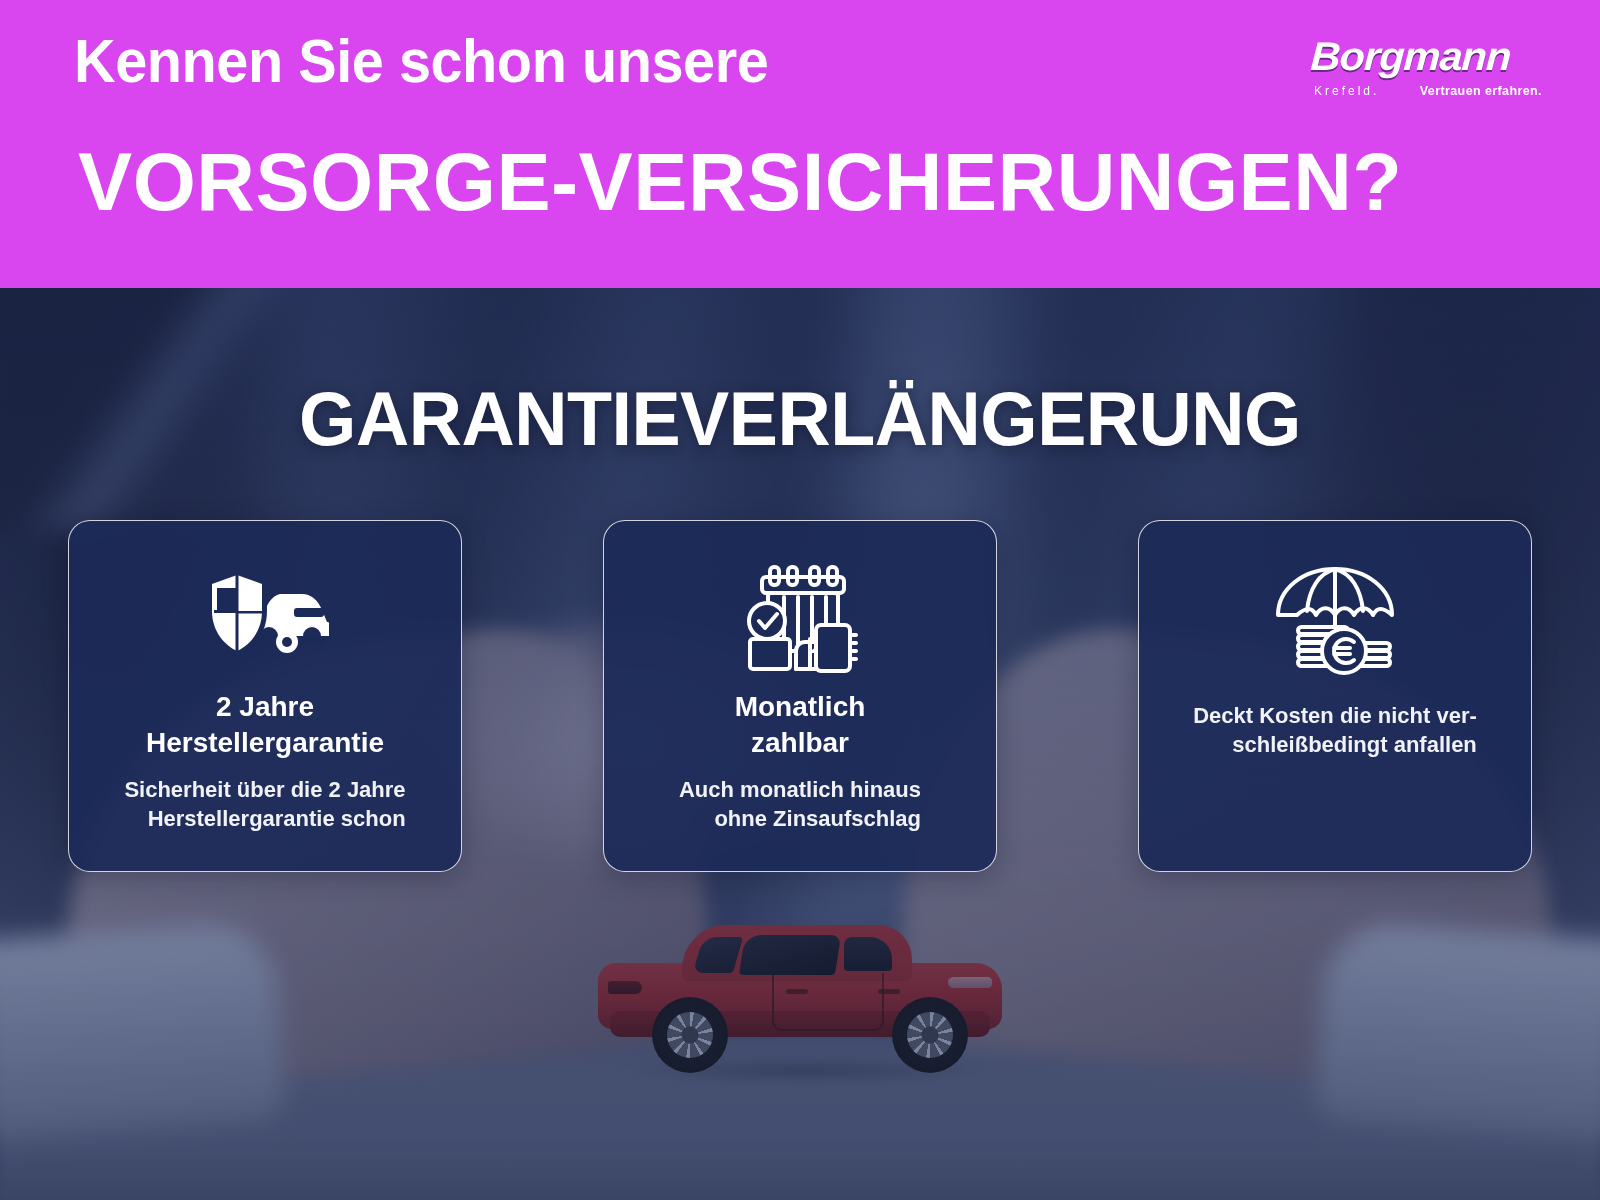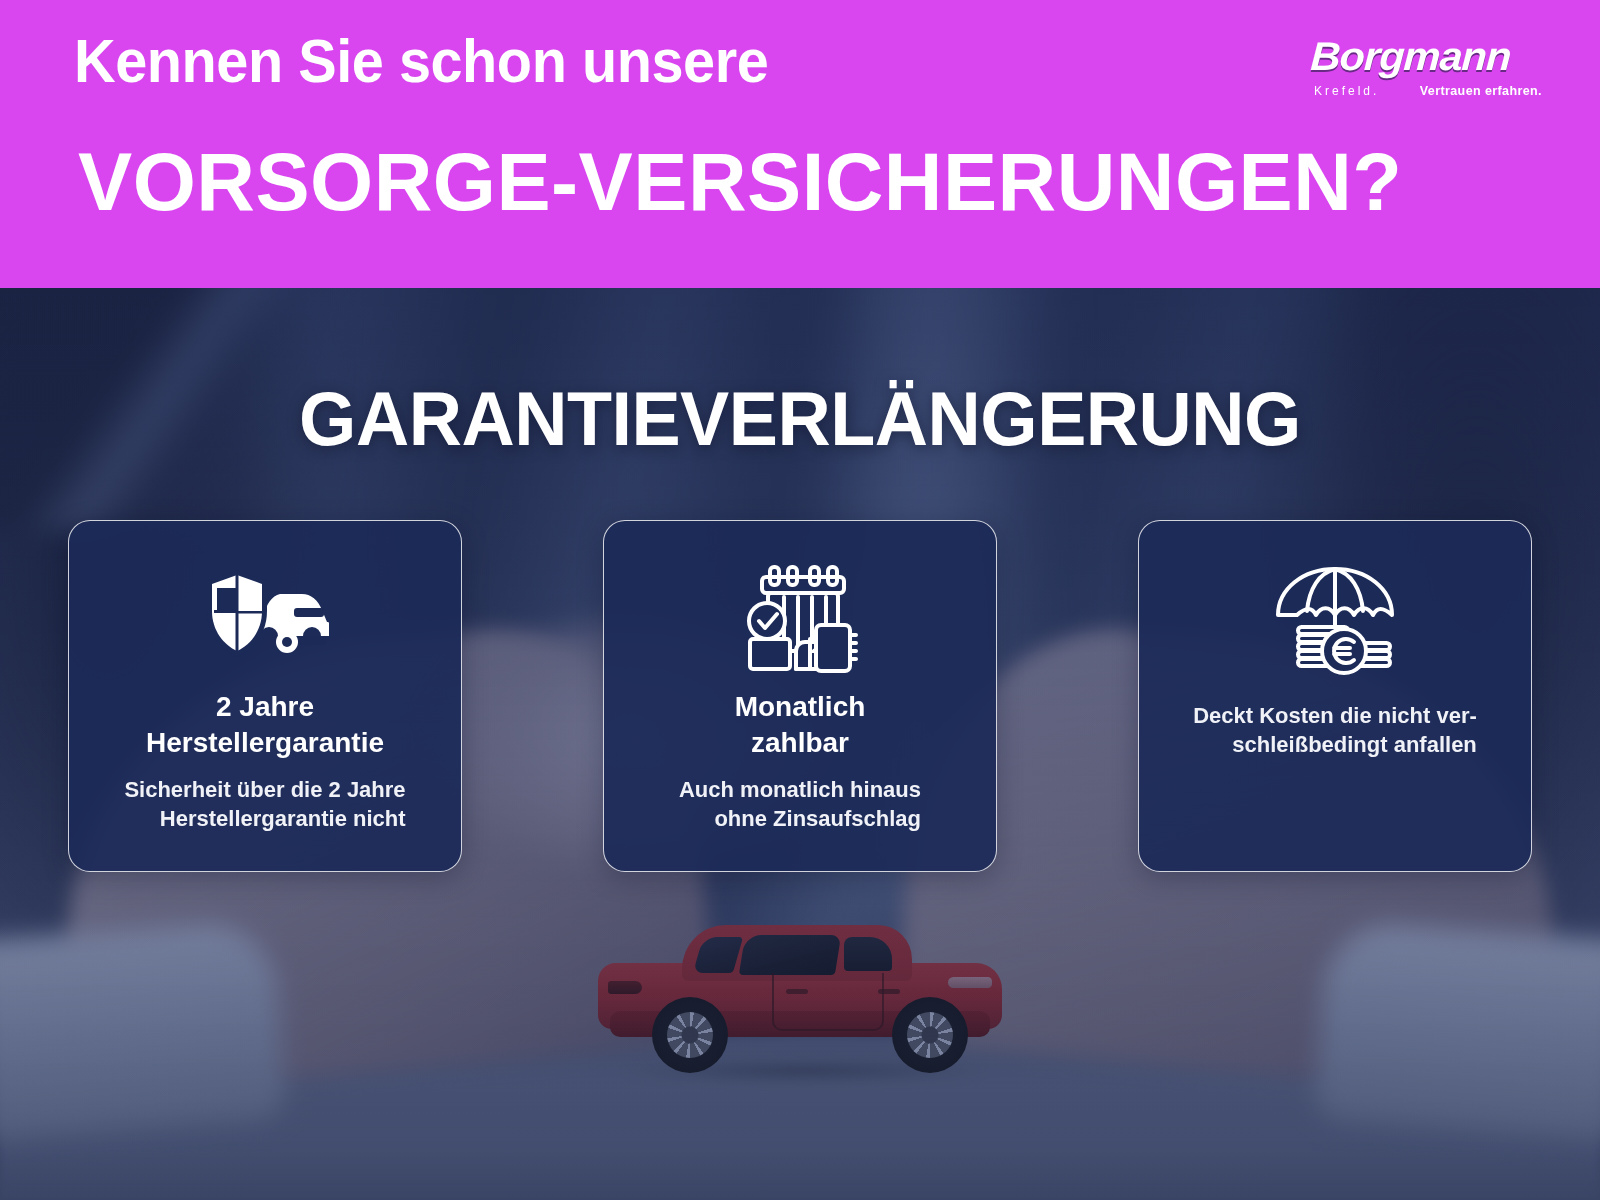--- a/index.html
+++ b/index.html
@@ -363,21 +363,21 @@
           <rect x="34.5" y="11" width="3" height="78" fill="#1c2a58"></rect>
           <rect x="13" y="46" width="23" height="3" fill="#1c2a58"></rect>
         </svg>
       </div>
       <div class="card-title">
         <span>2 Jahre</span><br>
         <span>Herstellergarantie</span>
       </div>
       <div class="card-desc">
         <span>Sicherheit über die 2 Jahre</span><br>
-        <span>Herstellergarantie nicht</span>
+        <span>Herstellergarantie schon</span>
       </div>
     </div>
 
     <div class="card">
       <div class="card-icon">
         <svg width="120" height="112" viewBox="0 0 120 112" fill="none" stroke="#ffffff" stroke-width="4" stroke-linecap="round" stroke-linejoin="round">
 
           <rect x="30" y="4" width="9" height="18" rx="4"></rect>
           <rect x="48" y="4" width="9" height="18" rx="4"></rect>
           <rect x="70" y="4" width="9" height="18" rx="4"></rect>

